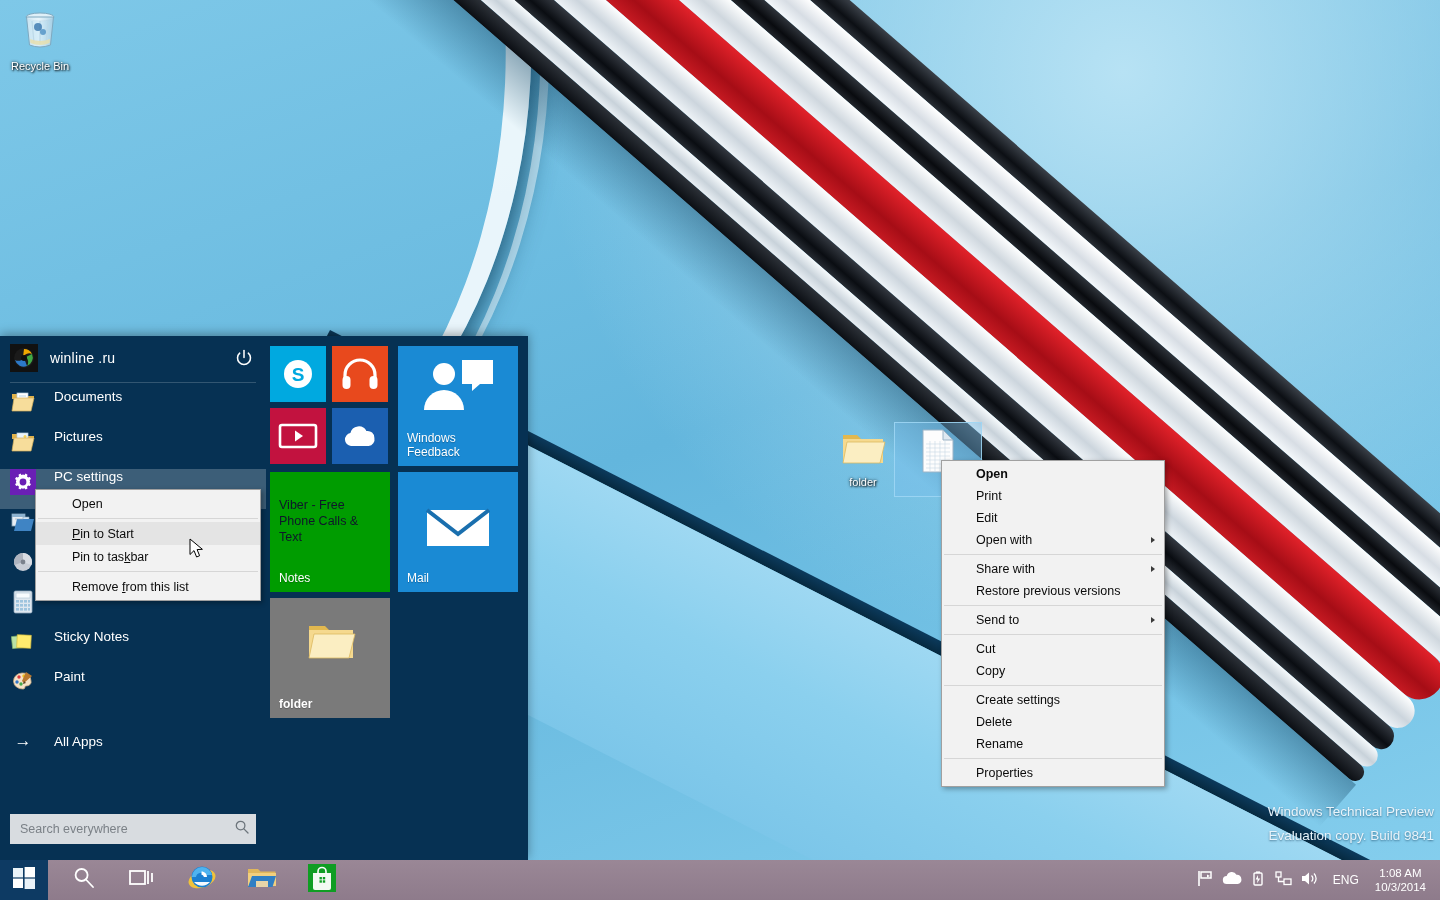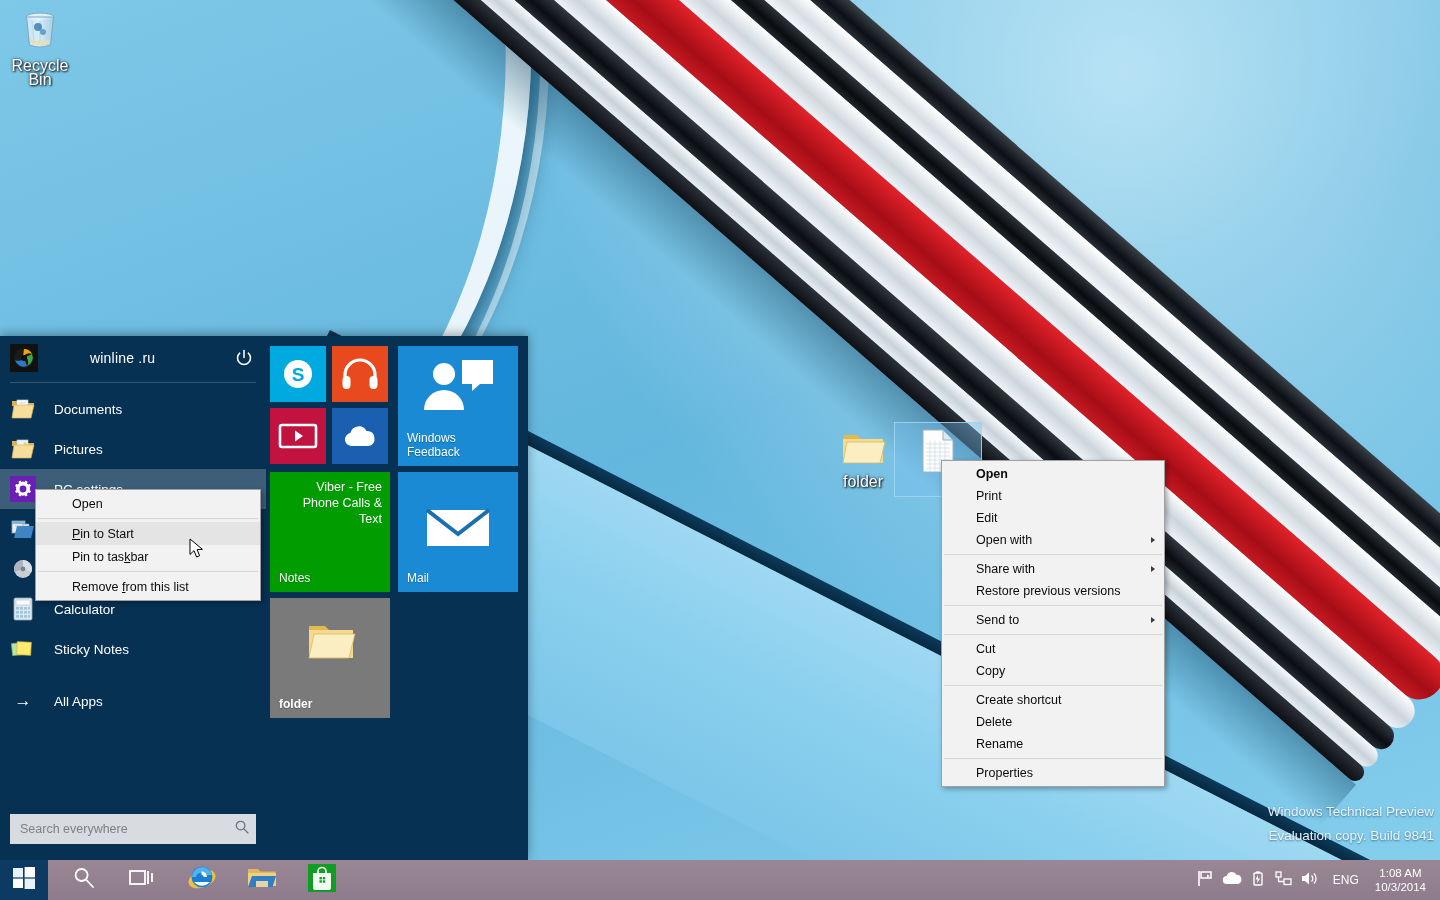--- a/index.html
+++ b/index.html
@@ -55,54 +55,54 @@
     transform:rotate(27deg); transform-origin:0 0;
   }
   .seam-dark { position:absolute; left:0; top:0; width:1700px; height:13px;
     background:linear-gradient(180deg,#0c3a5c,#06293f); }
   .seam-lite { position:absolute; left:0; top:13px; width:1700px; height:240px;
     background:linear-gradient(180deg,#9ed8f2 0%, #8bd0ee 40%, #7cc6e9 100%); }
 
   
   .desk-icon { position:absolute; width:80px; text-align:center; cursor:default; }
   .desk-icon .lbl {
-    color:#fff; font-size:16px; line-height:14px; margin-top:3px;
+    color:#fff; font-size:11px; line-height:14px; margin-top:3px;
     text-shadow:1px 1px 2px rgba(0,0,0,0.9), 0 0 3px rgba(0,0,0,0.8);
   }
   #recycle-bin { left:0px; top:6px; }
   #desk-folder { left:823px; top:428px; }
   #desk-file   { left:898px; top:428px; }
   #desk-file .sel-box {
     position:absolute; inset:-6px -4px -2px -4px;
     background:rgba(120,190,235,0.42); border:1px solid rgba(160,215,245,0.85);
   }
 
   
   #start-menu {
     position:absolute; left:0; top:336px; width:528px; height:524px;
     background:#063153; display:flex;
     box-shadow:0 -2px 10px rgba(0,0,0,0.35);
   }
   .sm-left { width:266px; position:relative; }
   .sm-right { flex:1; position:relative; padding:10px 0 0 4px; }
 
-  .sm-user { display:flex; align-items:center; height:44px; padding:0 12px 0 10px; position:relative;gap:40px; }
+  .sm-user { display:flex; align-items:center; height:44px; padding:0 12px 0 10px; position:relative; }
   .sm-user .avatar {
     width:28px; height:28px; background:#111; display:flex; align-items:center;
     justify-content:center; flex:0 0 28px;
   }
   .sm-user .uname { color:#fff; font-size:14px; margin-left:12px; letter-spacing:.2px; }
   .sm-power {
     position:absolute; right:10px; top:50%; transform:translateY(-50%);
     width:24px; height:24px; display:flex; align-items:center; justify-content:center;
   }
   .sm-divider { height:1px; background:rgba(255,255,255,0.18); margin:2px 10px 6px 10px; }
 
   .sm-item {
-    display:flex; align-items:center; height:40px; padding-left:10px; position:relative;
+    display:flex; height:40px; padding-left:10px; position:relative;
   }
   .sm-item.selected { background:rgba(255,255,255,0.22); }
   .sm-item .ic { width:26px; height:26px; flex:0 0 26px; display:flex; align-items:center; justify-content:center; }
   .sm-item .lb { color:#fff; font-size:13.5px; margin-left:18px; }
 
   .sm-allapps { display:flex; align-items:center; height:40px; padding-left:10px; margin-top:12px; }
   .sm-allapps .arrow { width:26px; flex:0 0 26px; color:#fff; font-size:17px; text-align:center; }
   .sm-allapps .lb { color:#fff; font-size:13.5px; margin-left:18px; }
 
   .sm-search {
@@ -116,21 +116,21 @@
   .sm-search input::placeholder { color:#7b8187; }
 
   
   .tiles { position:relative; }
   .tile { position:absolute; overflow:hidden; }
   .tile .tlabel {
     position:absolute; left:9px; bottom:7px; color:#fff; font-size:12px; line-height:14px;
     text-shadow:0 1px 1px rgba(0,0,0,0.25);
   }
   .tile .tbody {
-    position:absolute; left:9px; top:7px; right:8px; color:#ffffff; font-size:12.5px; line-height:16px;text-align:right;
+    position:absolute; left:9px; top:25px; right:8px; color:#0f172a; font-size:12.5px; line-height:16px;
   }
   .tile .tglyph { position:absolute; inset:0; display:flex; align-items:center; justify-content:center; }
 
   
   .ctx {
     position:absolute; background:#f2f2f2; border:1px solid #a0a0a0;
     box-shadow:2px 2px 5px rgba(0,0,0,0.32); padding:2px 0; z-index:60;margin-left:11px;
   }
   .ctx .row {
     height:22px; display:flex; align-items:center; padding:0 30px 0 34px;
@@ -369,20 +369,34 @@
     <div class="sm-item">
       <span class="ic">
         <svg width="24" height="22" viewBox="0 0 24 22">
           <rect x="1" y="5" width="13" height="12" fill="#b9e2a5" stroke="#86b86e" stroke-width=".7" transform="rotate(-6 7 11)"></rect>
           <rect x="6" y="4" width="14" height="13" fill="#ffec6e" stroke="#d4bd3d" stroke-width=".7" transform="rotate(3 13 10)"></rect>
         </svg>
       </span>
       <span class="lb">Sticky Notes</span>
     </div>
 
+    <div class="sm-item">
+      <span class="ic">
+        <svg width="24" height="24" viewBox="0 0 24 24">
+          <path d="M11 3 a9 8 0 1 0 1 16 c3 0 1-3 3-3 a5 4 0 0 0 5-5 a8 8 0 0 0 -9-8 z" fill="#f6e2c8" stroke="#c8a87e" stroke-width=".8"></path>
+          <circle cx="8" cy="7" r="1.7" fill="#e03b3b"></circle>
+          <circle cx="13" cy="6" r="1.7" fill="#f0c21c"></circle>
+          <circle cx="6" cy="12" r="1.7" fill="#3478c8"></circle>
+          <circle cx="10" cy="14" r="1.7" fill="#47a84b"></circle>
+          <path d="M15 2 l6 4 -8 7 -2-2 z" fill="#b9792f"></path>
+          <path d="M13 11 l2 2 -3 1 z" fill="#5c4024"></path>
+        </svg>
+      </span>
+      <span class="lb">Paint</span>
+    </div>
 
 
     <div class="sm-allapps">
       <span class="arrow">→</span>
       <span class="lb">All Apps</span>
     </div>
 
     <div class="sm-search">
       <input type="text" value="" placeholder="Search everywhere" style="">
       <span>
@@ -531,21 +545,21 @@
   </div>
   <div class="sep"></div>
   <div class="row">
     <span>Cut</span>
   </div>
   <div class="row">
     <span>Copy</span>
   </div>
   <div class="sep"></div>
   <div class="row">
-    <span>Create shortcut</span>
+    <span>Create settings</span>
   </div>
   <div class="row">
     <span>Delete</span>
   </div>
   <div class="row">
     <span>Rename</span>
   </div>
   <div class="sep"></div>
   <div class="row">
     <span>Properties</span>

